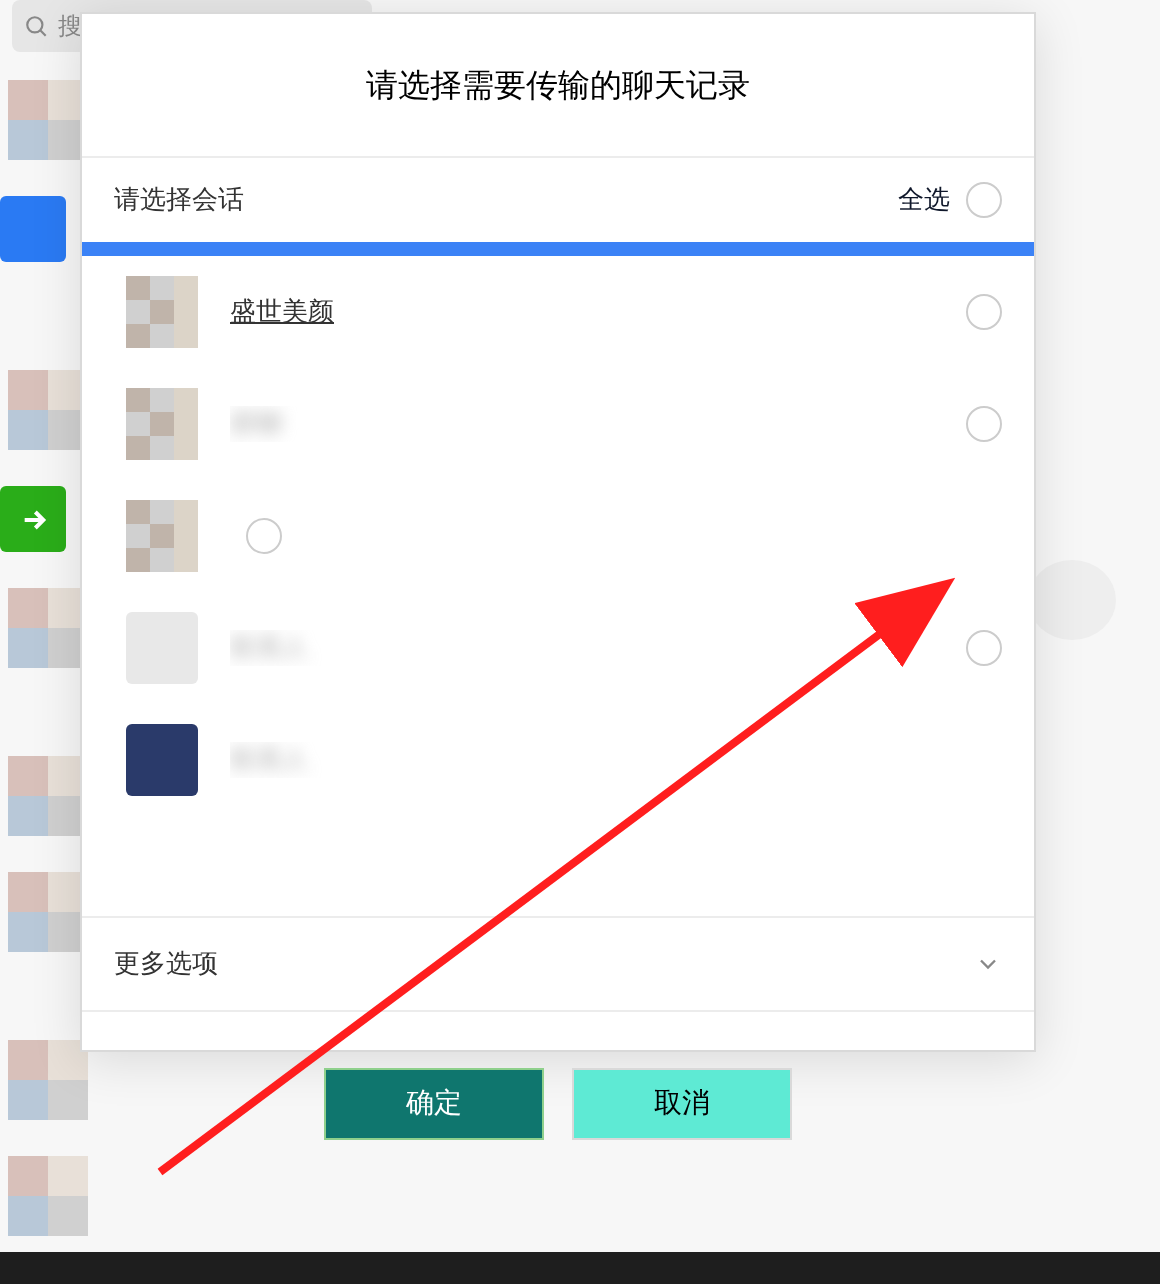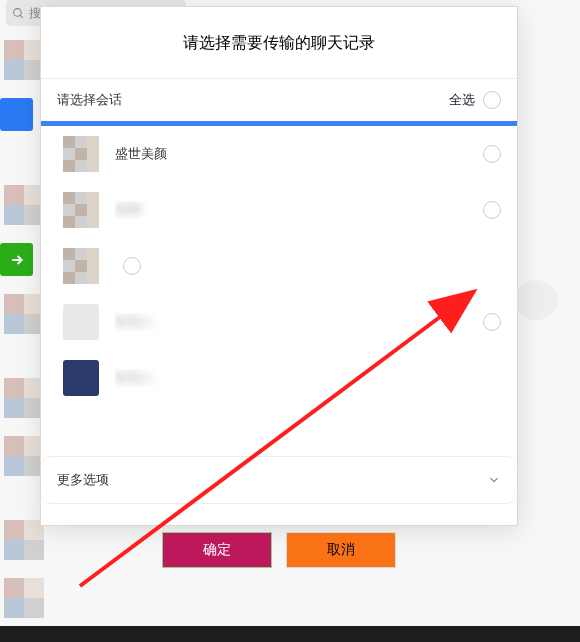--- a/index.html
+++ b/index.html
@@ -62,32 +62,32 @@
     box-shadow: 0 4px 24px rgba(0,0,0,0.12);
   }
   .dlg-title {
     text-align: center; font-size: 16px; font-weight: 500;
     padding: 26px 0 24px 0; color: #000;
   }
   .section-header {
     display: flex; align-items: center; justify-content: space-between;
     padding: 12px 16px 12px 16px;
     border-top: 1px solid #ececec;
-    border-bottom: 5px solid #3b82f6;
+    border-bottom: 7px solid #3b82f6;
     font-size: 13px;
   }
   .select-all {
     display: flex; align-items: center; color: #0f172a; cursor: pointer;
   }
   .radio {
     width: 18px; height: 18px; border: 1px solid #ccc; border-radius: 50%;
     margin-left: 8px; display: inline-block;
   }
   .conv-list {
-    height: 330px; overflow: hidden;
+    height: 330px; overflow: hidden; text-decoration: underline;
   }
   .conv-item {
     display: flex; align-items: center;
     padding: 10px 16px 10px 22px;
     cursor: pointer;
   }
   .conv-avatar {
     width: 36px; height: 36px; border-radius: 3px; margin-right: 16px;
     flex-shrink: 0; background: #ddd;
     display: grid; grid-template-columns: 1fr 1fr 1fr; grid-template-rows: 1fr 1fr 1fr;
@@ -102,33 +102,33 @@
     white-space: nowrap; overflow: hidden; text-overflow: ellipsis;
   }
   .conv-name .blur {
     display:inline-block; filter: blur(4px); color:#aaa;
   }
   .more-options {
     display: flex; align-items: center; justify-content: space-between;
     padding: 14px 16px;
     border-top: 1px solid #ececec;
     border-bottom: 1px solid #ececec;
-    font-size: 13px; color: #333; cursor: pointer; border-radius: 10px;
+    font-size: 13px; color: #333; cursor: pointer;
   }
   .footer {
     display: flex; justify-content: center; gap: 14px;
     padding: 28px 0 0 0;
   }
   .btn {
     width: 110px; height: 36px; font-size: 14px;
-    border: 1px solid #d9d9d9; background: #f97316; cursor: pointer;
+    border: 1px solid #d9d9d9; background: #5eead4; cursor: pointer;
     display: inline-flex; align-items: center; justify-content: center;
   }
   .btn-primary {
-    background: #be185d; border-color: #8fd08c; color: #fff;
+    background: #0f766e; border-color: #8fd08c; color: #fff;
   }
   
   .arrow-svg {
     position: absolute; left: 40px; top: 6px; width: 478px; height: 620px;
     pointer-events: none;
   }
 </style>
 </head>
 <body>
 

